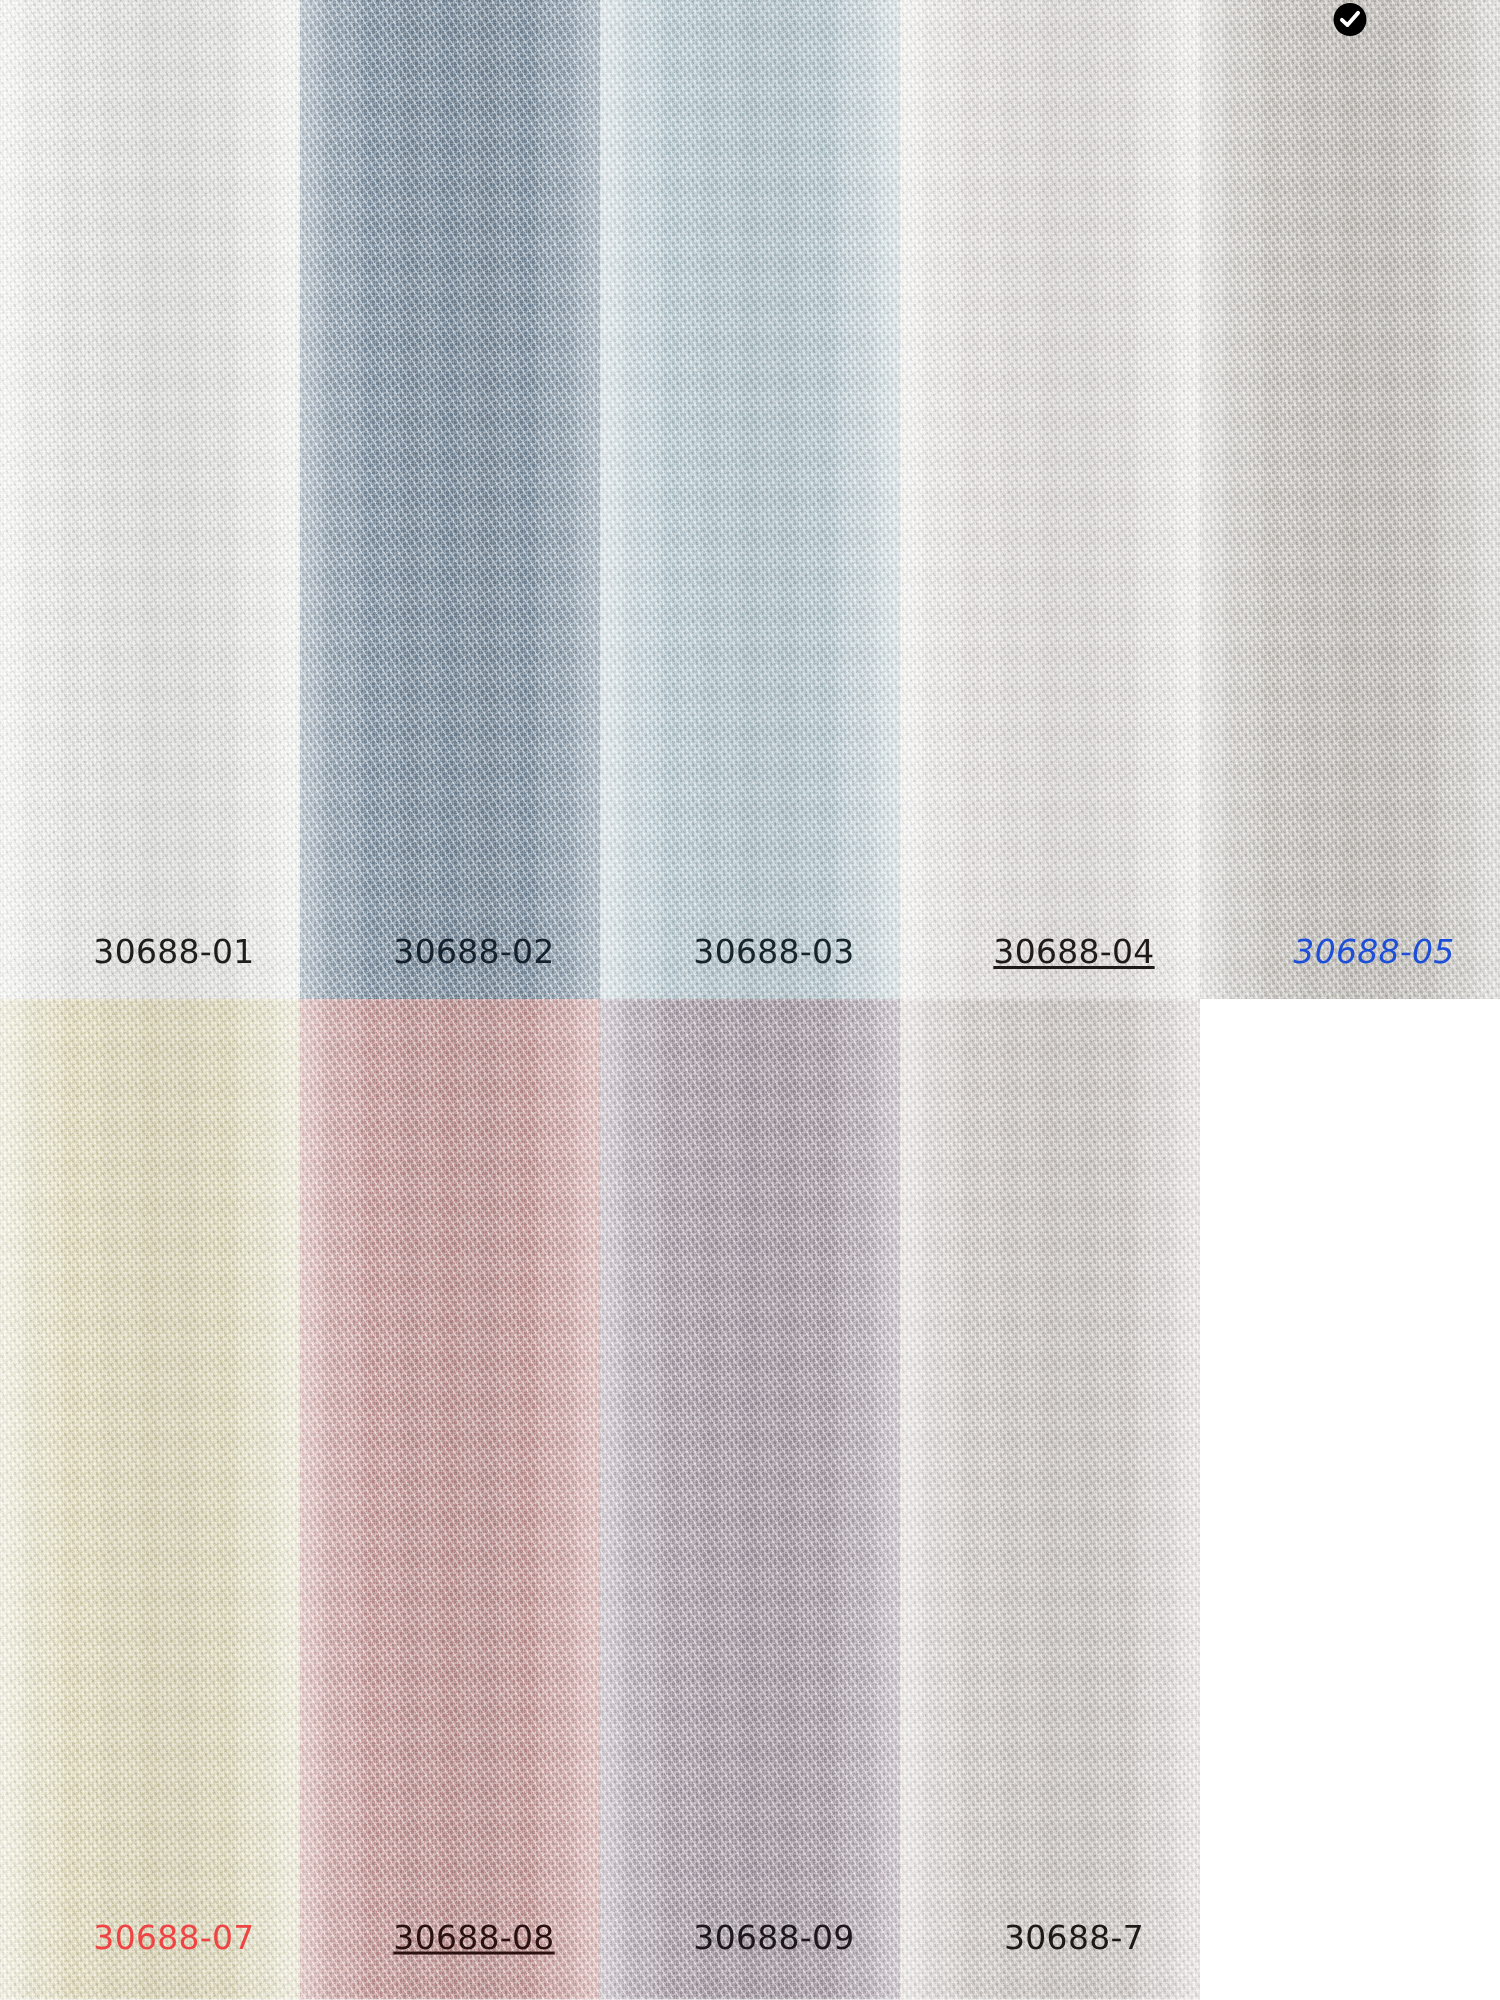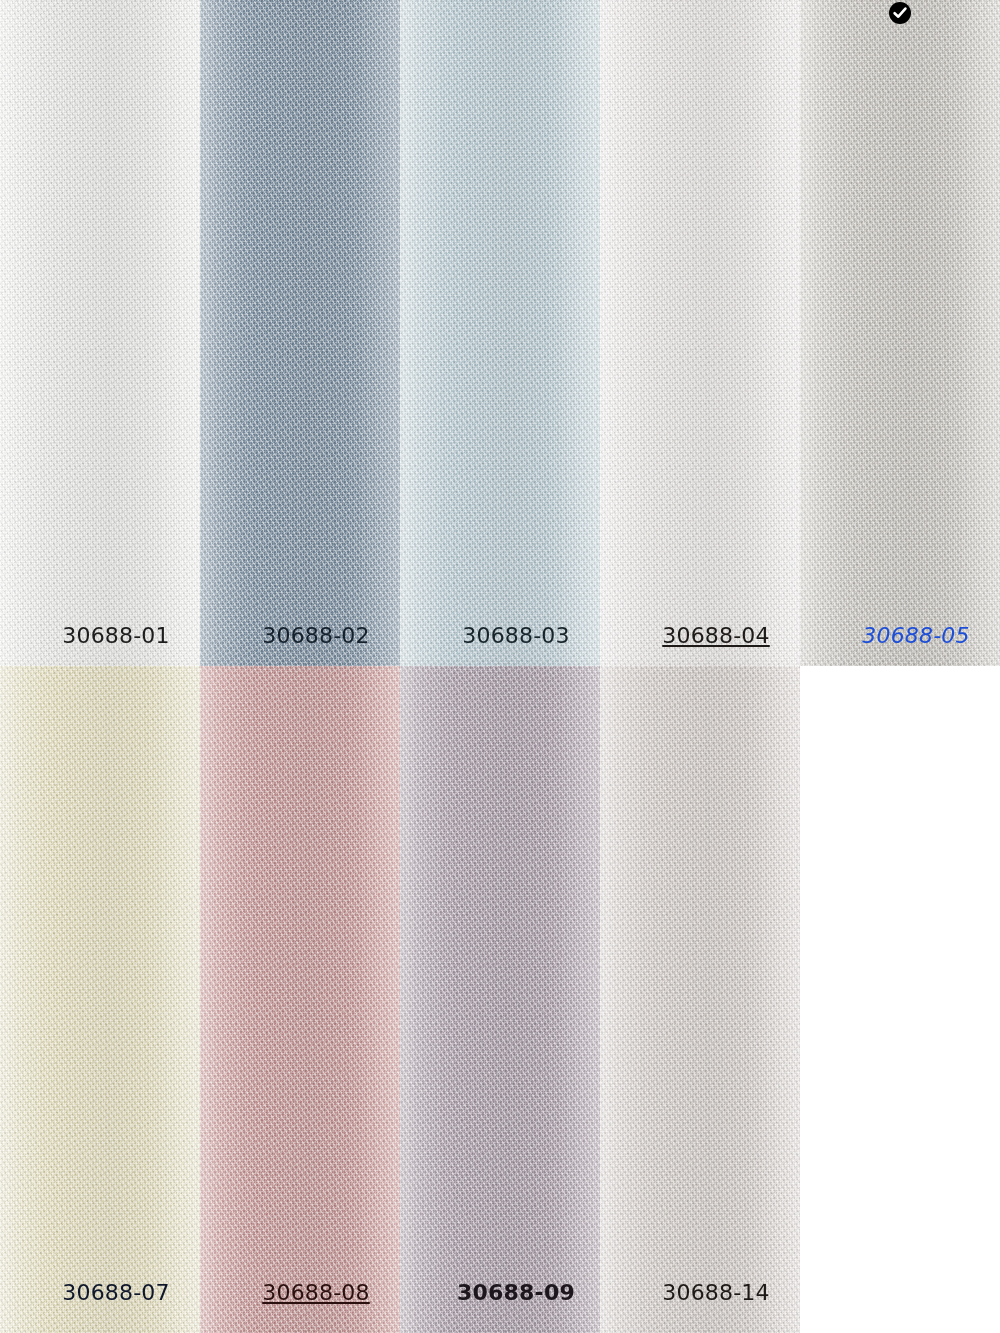--- a/index.html
+++ b/index.html
@@ -169,39 +169,39 @@
         </svg>
       </div>
       <div class="swatch-label" style="color: #1d4ed8; font-style: italic;">30688-05</div>
     </div>
     <div class="swatch-cell row-bottom">
       <div class="swatch-fill" style="background: linear-gradient(90deg, rgb(244, 240, 217) 0%, rgb(237, 231, 196) 22%, rgb(237, 231, 196) 72%, rgb(244, 240, 217) 100%);"></div>
       <div class="weave weave-a"></div>
       <div class="weave weave-b"></div>
       <div class="weave weave-c"></div>
       <div class="sheen"></div>
-      <div class="swatch-label" style="color: #0f172a;">30688-07</div>
+      <div class="swatch-label" style="color: #ef4444;">30688-07</div>
     </div>
     <div class="swatch-cell row-bottom">
       <div class="swatch-fill" style="background: linear-gradient(90deg, rgb(220, 176, 174) 0%, rgb(206, 155, 155) 22%, rgb(206, 155, 155) 72%, rgb(220, 176, 174) 100%);"></div>
       <div class="weave weave-a"></div>
       <div class="weave weave-b"></div>
       <div class="weave weave-c"></div>
       <div class="sheen"></div>
       <div class="swatch-label" style="color: rgb(42, 16, 15); text-decoration: underline;">30688-08</div>
     </div>
     <div class="swatch-cell row-bottom">
       <div class="swatch-fill" style="background: linear-gradient(90deg, rgb(194, 183, 192) 0%, rgb(176, 163, 175) 22%, rgb(176, 163, 175) 72%, rgb(194, 183, 192) 100%);"></div>
       <div class="weave weave-a"></div>
       <div class="weave weave-b"></div>
       <div class="weave weave-c"></div>
       <div class="sheen"></div>
-      <div class="swatch-label" style="color: rgb(29, 22, 28); font-weight: bold;">30688-09</div>
+      <div class="swatch-label" style="color: rgb(29, 22, 28);">30688-09</div>
     </div>
     <div class="swatch-cell row-bottom">
       <div class="swatch-fill" style="background: linear-gradient(90deg, rgb(235, 230, 227) 0%, rgb(220, 213, 209) 22%, rgb(220, 213, 209) 72%, rgb(235, 230, 227) 100%);"></div>
       <div class="weave weave-a"></div>
       <div class="weave weave-b"></div>
       <div class="weave weave-c"></div>
       <div class="sheen"></div>
-      <div class="swatch-label" style="color: rgb(29, 25, 23);">30688-14</div>
+      <div class="swatch-label" style="color: rgb(29, 25, 23);">30688-7</div>
     </div>
   </div>
 
 </body></html>

